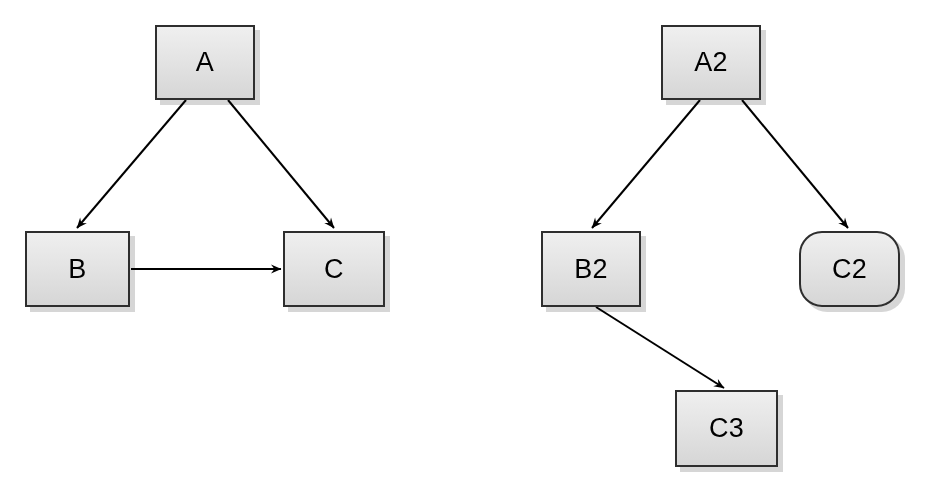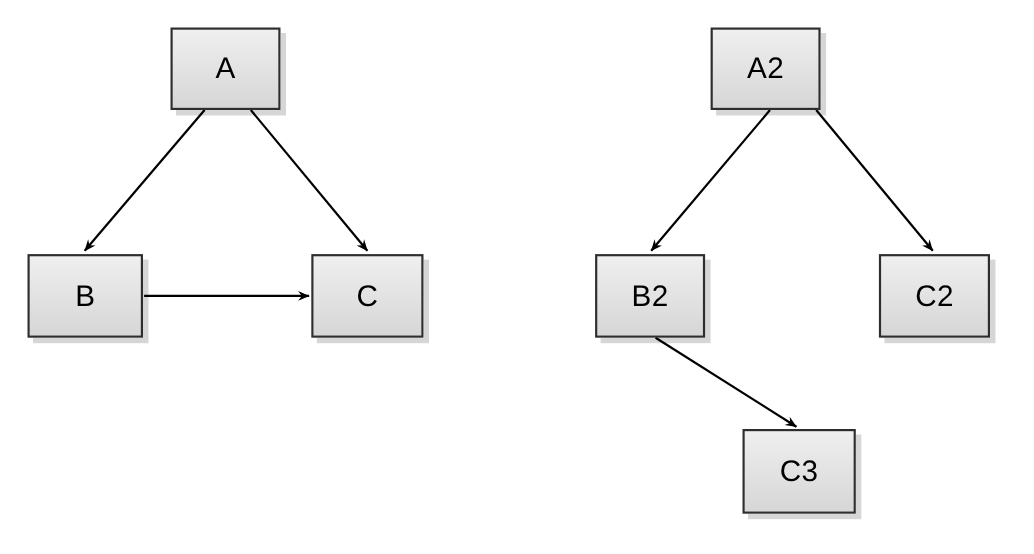--- a/index.html
+++ b/index.html
@@ -73,27 +73,27 @@
   <div id="nodes-layer">
       <div class="node" style="left: 155px; top: 25px; width: 100px; height: 75px;">
         <span class="node-label">A</span>
       </div>
       <div class="node" style="left: 25px; top: 231px; width: 105px; height: 76px;">
         <span class="node-label">B</span>
       </div>
       <div class="node" style="left: 283px; top: 231px; width: 102px; height: 76px;">
         <span class="node-label">C</span>
       </div>
-      <div class="node" style="left: 646px; top: 25px; width: 100px; height: 75px;">
+      <div class="node" style="left: 661px; top: 25px; width: 100px; height: 75px;">
         <span class="node-label">A2</span>
       </div>
       <div class="node" style="left: 541px; top: 231px; width: 100px; height: 76px;">
         <span class="node-label">B2</span>
       </div>
-      <div class="node" style="left: 799px; top: 231px; width: 101px; height: 76px;">
+      <div class="node" style="left: 799px; top: 231px; width: 101px; height: 76px; border-radius: 23px;">
         <span class="node-label">C2</span>
       </div>
       <div class="node" style="left: 675px; top: 390px; width: 103px; height: 77px;">
         <span class="node-label">C3</span>
       </div>
     </div>
 
 </div>
 
 </body></html>

